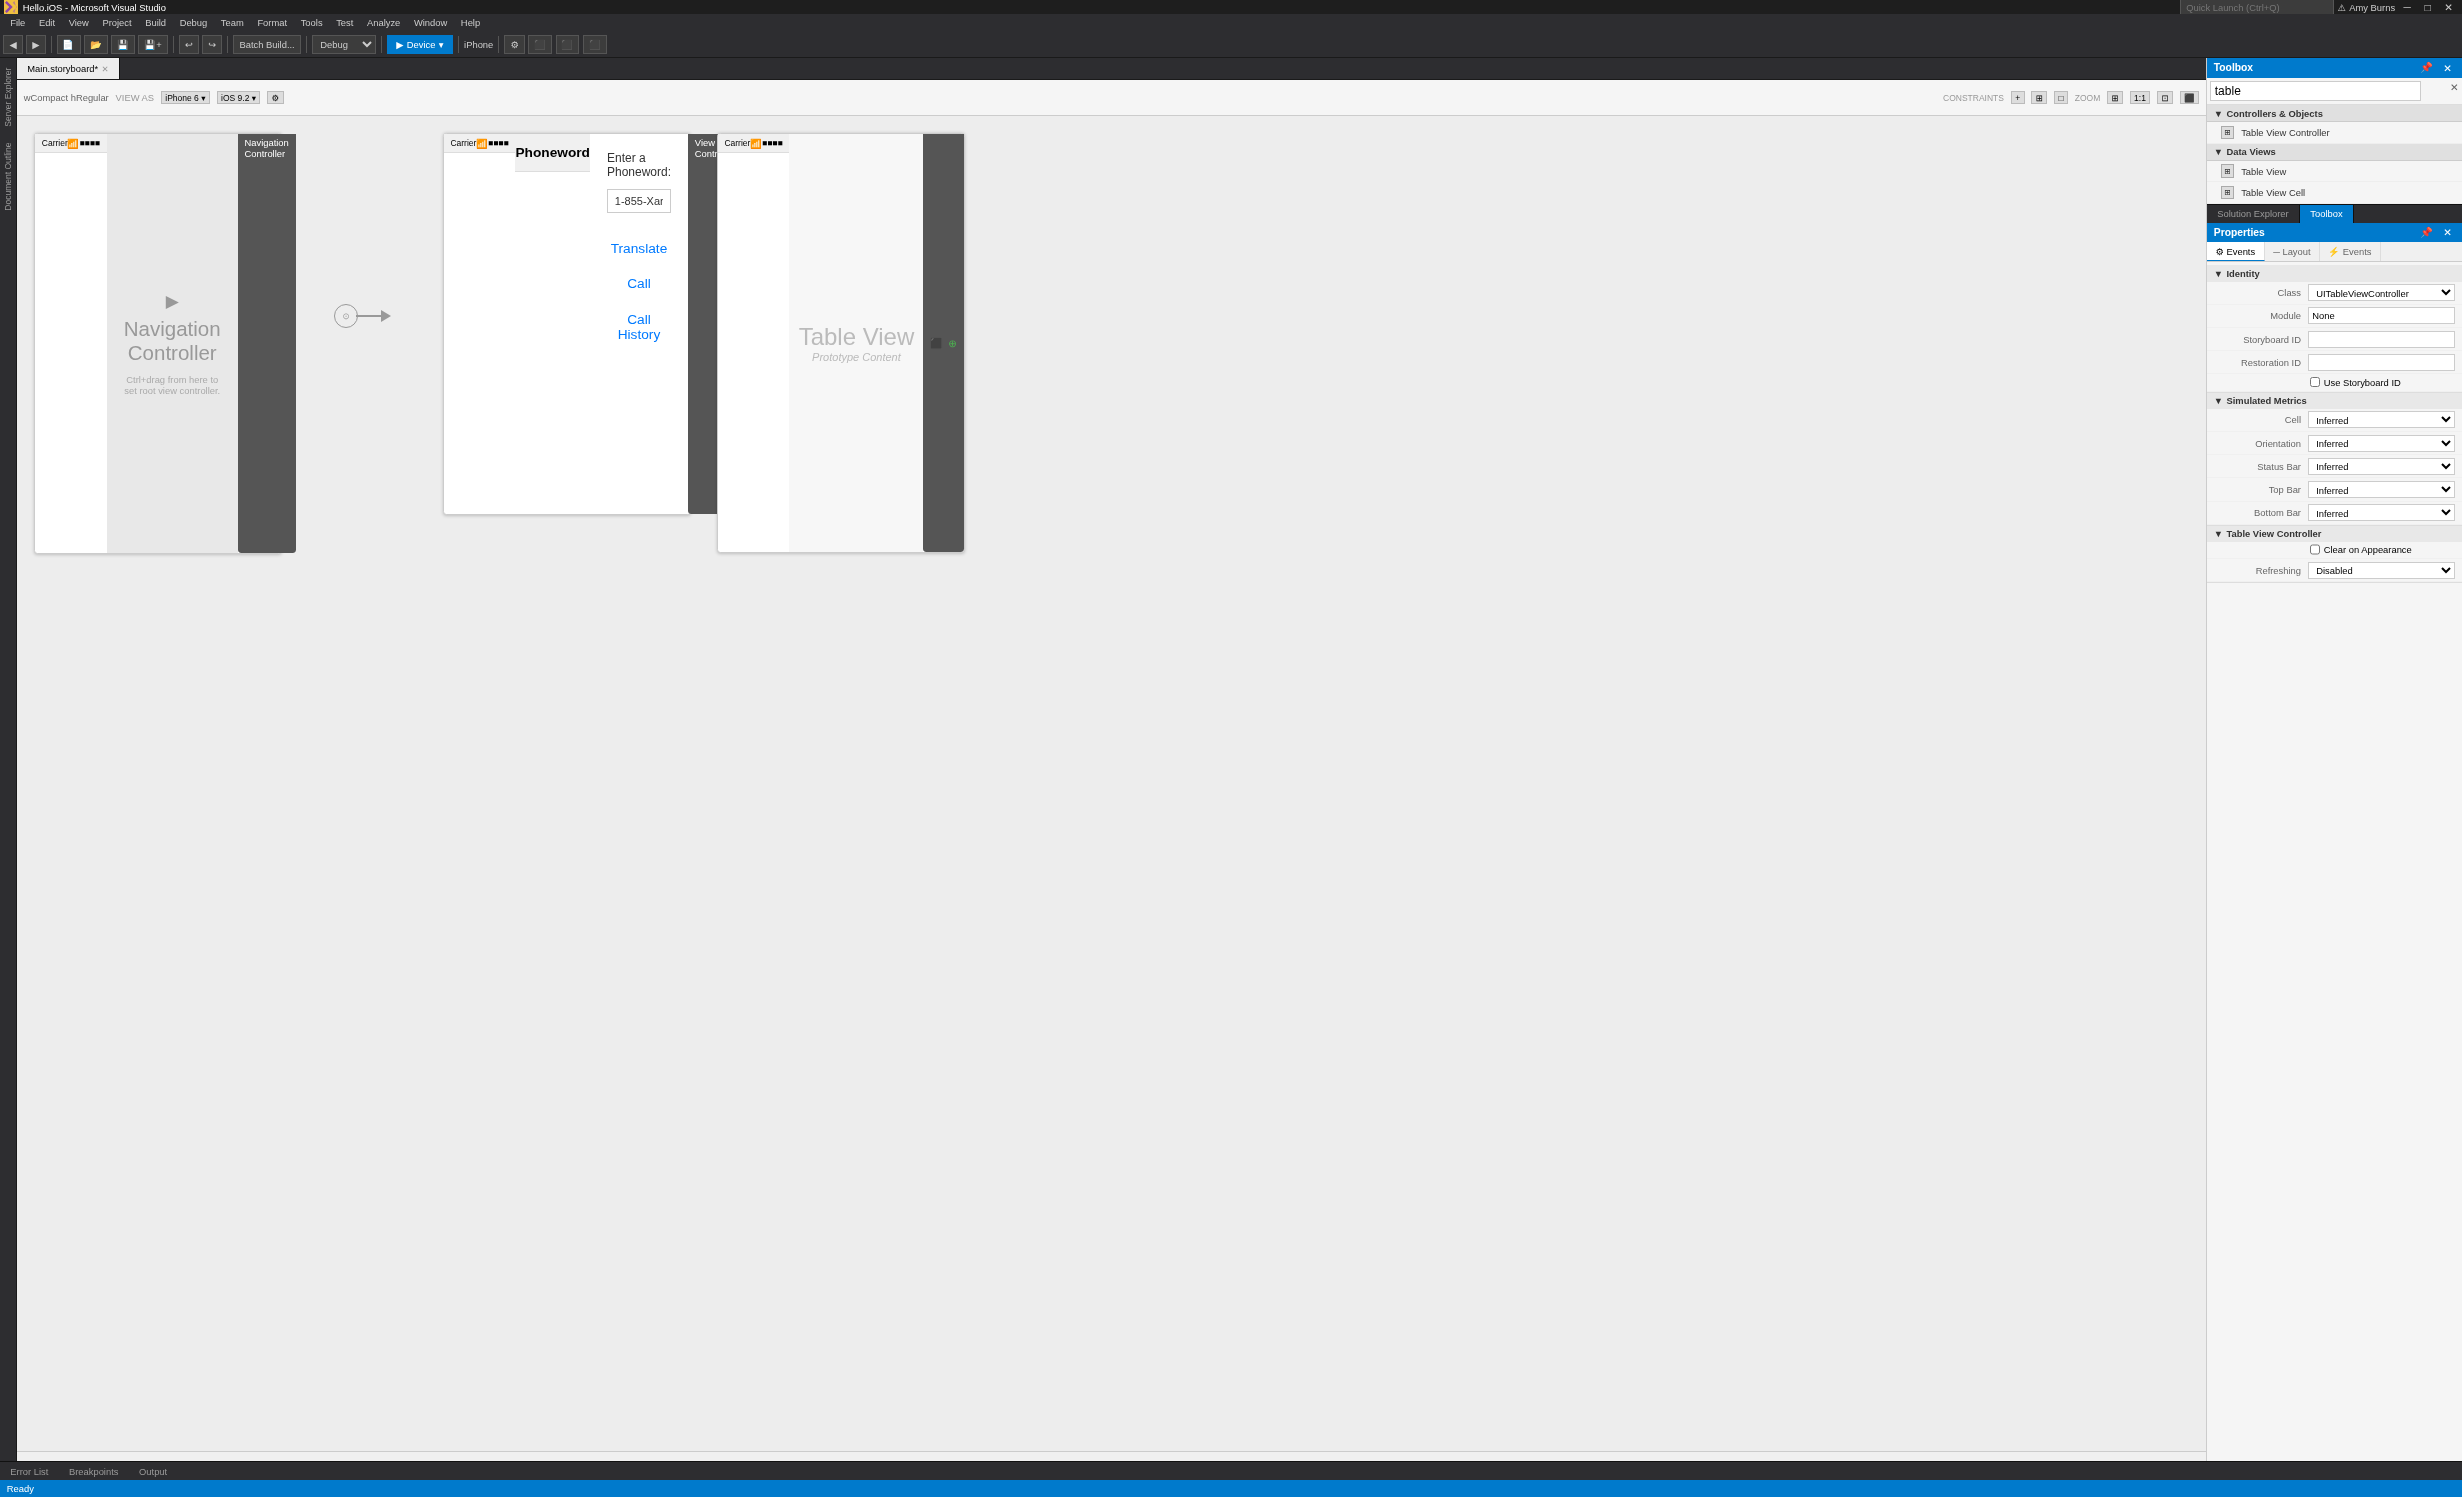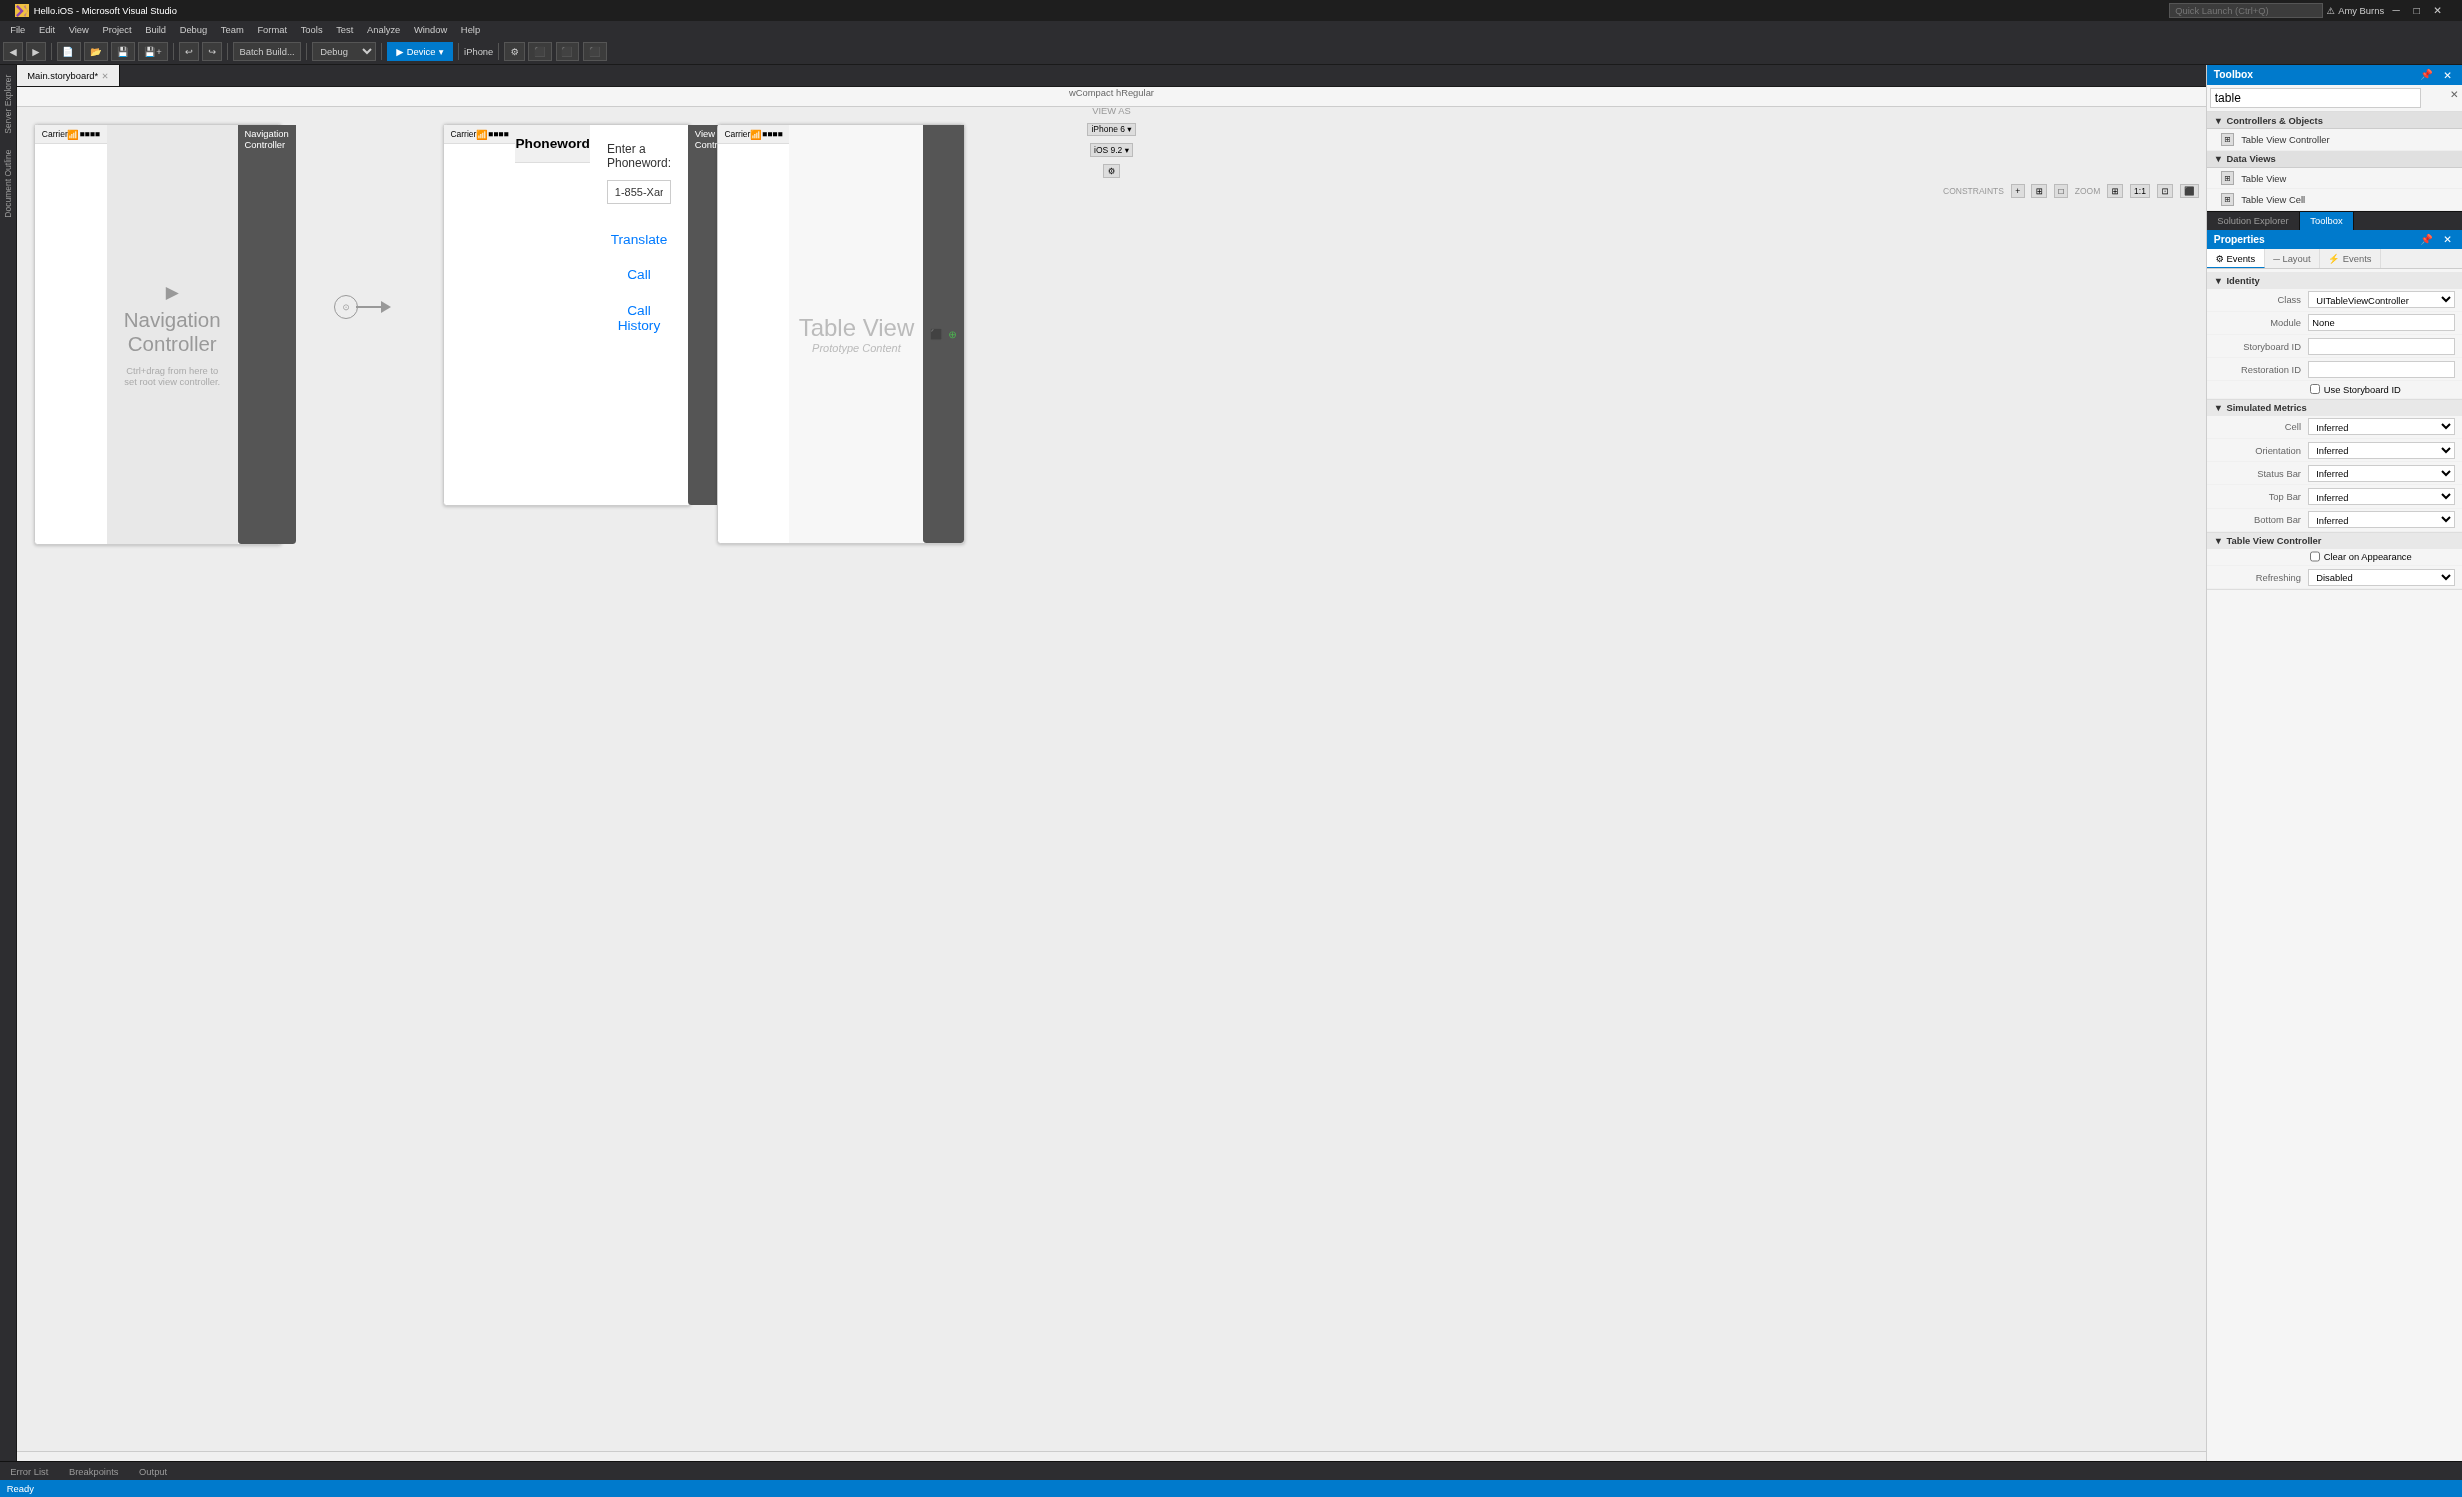--- a/index.html
+++ b/index.html
@@ -1,19 +1,19 @@
 <!DOCTYPE html>
 <html style="font-size:13.7px"><head>
   <meta charset="utf-8">
   <style>
     * { box-sizing: border-box; margin: 0; padding: 0; }
     body { font-family: 'Segoe UI', Arial, sans-serif; font-size: 10.3px; background: #f0f0f0; overflow: hidden; height: 100vh; display: flex; flex-direction: column; }
 
     
-    .title-bar { background: #1e1e1e; color: #fff; display: flex; align-items: center; height: 21px; padding: 0 15px; justify-content: space-between; flex-shrink: 0; }
+    .title-bar { background: #1e1e1e; color: #fff; display: flex; align-items: center; height: 14px; padding: 0 4px; justify-content: space-between; flex-shrink: 0; }
     .title-bar-left { display: flex; align-items: center; gap: 5.1px; }
     .title-bar-icon { width: 13.7px; height: 13.7px; background: #f0c040; display: inline-flex; align-items: center; justify-content: center; font-size: 8.5px; }
     .title-bar-text { font-size: 9.4px; }
     .title-bar-right { display: flex; align-items: center; gap: 3.4px; }
     .title-bar-btn { background: none; border: none; color: #ccc; cursor: pointer; padding: 1.7px 5.1px; font-size: 10.3px; }
     .title-search { background: #3c3c3c; border: 0.9px solid #555; color: #ccc; padding: 1.7px 5.1px; font-size: 9.4px; width: 154px; height: 15.4px; }
     .user-area { display: flex; align-items: center; gap: 3.4px; font-size: 9.4px; color: #ccc; }
 
     
     .menu-bar { background: #2d2d30; color: #ccc; display: flex; align-items: center; height: 17px; padding: 0 3.4px; flex-shrink: 0; }
@@ -28,21 +28,21 @@
 
     
     .main-area { display: flex; flex: 1; overflow: hidden; }
 
     
     .left-sidebar { width: 17px; background: #2d2d30; display: flex; flex-direction: column; align-items: center; padding-top: 3.4px; gap: 1.7px; flex-shrink: 0; border-right: 0.9px solid #1a1a1a; }
     .sidebar-tab { writing-mode: vertical-rl; transform: rotate(180deg); font-size: 8.5px; color: #9a9a9a; padding: 6.8px 1.7px; cursor: pointer; white-space: nowrap; }
 
     
     .canvas-container { flex: 1; display: flex; flex-direction: column; overflow: hidden; background: #ededed; }
-    .canvas-toolbar { background: #f5f5f5; border-bottom: 0.9px solid #ccc; display: flex; align-items: center; height: 20px; padding: 0 6.8px; gap: 6.8px; flex-shrink: 0; flex-direction: column; }
+    .canvas-toolbar { background: #f5f5f5; border-bottom: 0.9px solid #ccc; display: flex; align-items: center; height: 36px; padding: 0 6.8px; gap: 6.8px; flex-shrink: 0; }
     .canvas-toolbar-right { margin-left: auto; display: flex; align-items: center; gap: 6.8px; }
     .canvas-view-btn { background: #ddd; border: 0.9px solid #bbb; font-size: 8.5px; padding: 0.9px 3.4px; cursor: pointer; }
 
     .canvas-scroll { flex: 1; overflow: auto; position: relative; }
     .canvas-inner { padding: 17px; display: flex; align-items: flex-start; gap: 26px; min-width: 940px; min-height: 598px; }
 
     
     .phone-mockup { background: #fff; border: 0.9px solid #ccc; border-radius: 3.4px; width: 248px; flex-shrink: 0; display: flex; box-shadow: 0 0.9px 3.4px rgba(0,0,0,0.2); }
     .phone-status-bar { background: #f0f0f0; height: 19px; display: flex; align-items: center; justify-content: space-between; padding: 0 6.8px; font-size: 8.5px; border-bottom: 0.9px solid #ddd; flex-shrink: 0; }
     .phone-footer { background: #555; color: #fff; font-size: 9.4px; padding: 3.4px 6.8px; text-align: left; border-radius: 0 0 3.4px 3.4px; }

